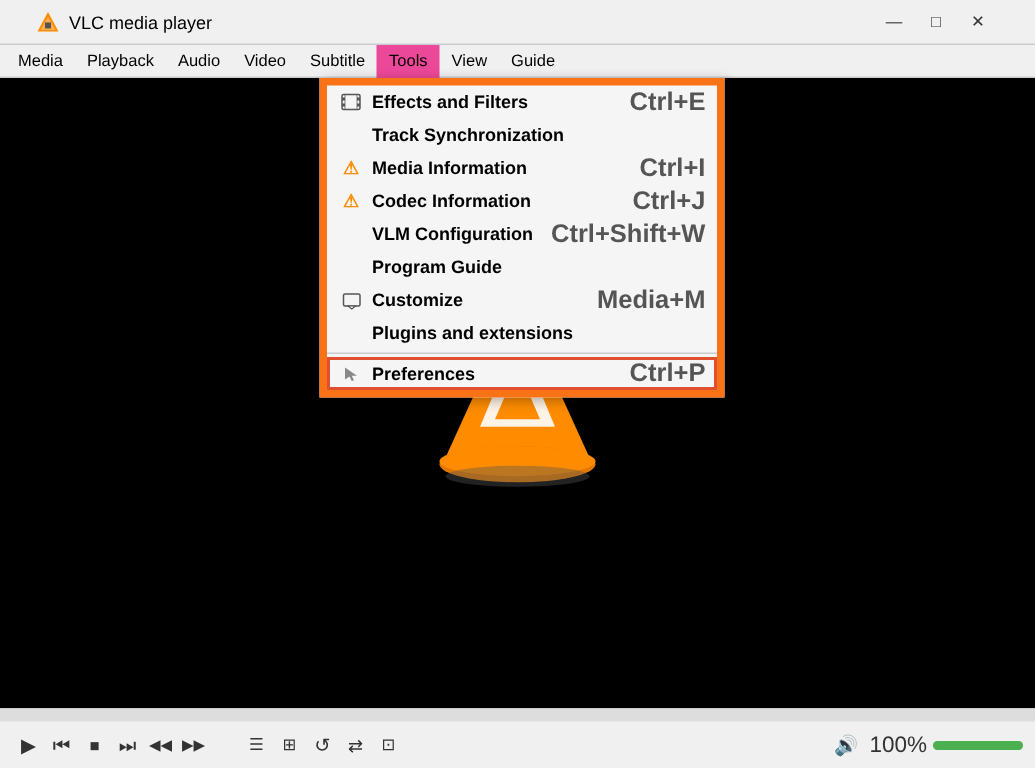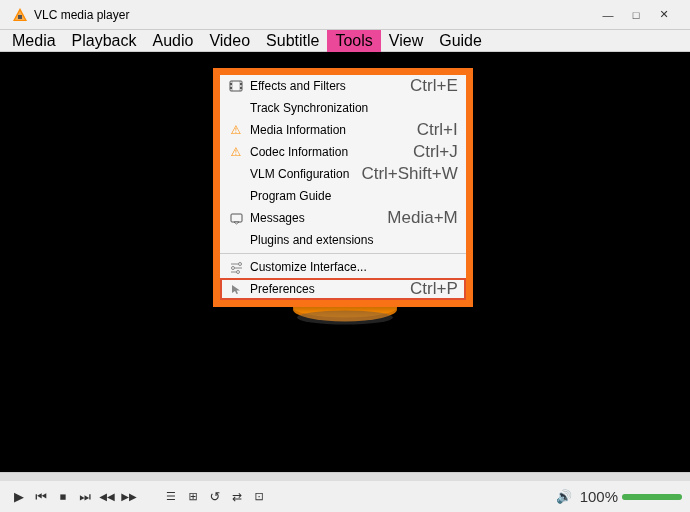--- a/index.html
+++ b/index.html
@@ -13,21 +13,21 @@
       position: relative;
     }
 
     
     .title-bar {
       width: 100%;
       height: 30px;
       background: #f0f0f0;
       display: flex;
       align-items: center;
-      padding: 0 12px;
+      padding: 0 24px;
       border-bottom: 1px solid #ccc;
     }
     .title-bar-icon {
       width: 16px;
       height: 16px;
       margin-right: 6px;
     }
     .title-bar-title {
       flex: 1;
       font-size: 12px;
@@ -56,21 +56,21 @@
       height: 22px;
       background: #f0f0f0;
       display: flex;
       align-items: center;
       padding: 0 4px;
       border-bottom: 1px solid #ccc;
     }
     .menu-item {
       padding: 2px 8px;
       cursor: pointer;
-      font-size: 16px;
+      font-size: 11px;
       color: #000;
       height: 22px;
       display: flex;
       align-items: center;
     }
     .menu-item.active { background: #ec4899; }
 
     
     .main-area {
       width: 100%;
@@ -86,27 +86,28 @@
     .vlc-cone {
       position: absolute;
       top: 50%;
       left: 50%;
       transform: translate(-50%, -50%);
     }
 
     
     .dropdown-menu {
       position: absolute;
-      top: 16px;
+      top: 0;
       left: 213px;
       background: #f5f5f5;
-      border: 7px solid #f97316;
+      border: 5px solid #f97316;
       box-shadow: 2px 2px 8px rgba(0,0,0,0.3);
       min-width: 210px;
       z-index: 100;
+      font-weight: bold;
     }
     .dropdown-item {
       display: flex;
       align-items: center;
       padding: 3px 8px 3px 6px;
       cursor: pointer;
       height: 22px;
       position: relative;
     }
     .dropdown-item.highlighted {
@@ -304,46 +305,32 @@
       <span class="item-shortcut"></span>
     </div>
 
     <div class="dropdown-item">
       <span class="item-icon">
         <svg width="13" height="13" viewBox="0 0 13 13">
           <rect x="1" y="2" width="11" height="8" rx="1" fill="none" stroke="#555" stroke-width="1"></rect>
           <polygon points="4,10 6.5,12 9,10" fill="#f5f5f5" stroke="#555" stroke-width="0.8"></polygon>
         </svg>
       </span>
-      <span class="item-label">Messages</span>
+      <span class="item-label">Customize</span>
       <span class="item-shortcut">Media+M</span>
     </div>
 
     <div class="dropdown-item">
       <span class="item-icon"></span>
       <span class="item-label">Plugins and extensions</span>
       <span class="item-shortcut"></span>
     </div>
 
     <div class="dropdown-separator"></div>
 
-    <div class="dropdown-item">
-      <span class="item-icon">
-        <svg width="13" height="13" viewBox="0 0 13 13">
-          <circle cx="10" cy="3" r="1.5" fill="none" stroke="#888" stroke-width="1"></circle>
-          <line x1="1" y1="3" x2="8.5" y2="3" stroke="#888" stroke-width="1"></line>
-          <circle cx="3" cy="7" r="1.5" fill="none" stroke="#888" stroke-width="1"></circle>
-          <line x1="4.5" y1="7" x2="12" y2="7" stroke="#888" stroke-width="1"></line>
-          <circle cx="8" cy="11" r="1.5" fill="none" stroke="#888" stroke-width="1"></circle>
-          <line x1="1" y1="11" x2="6.5" y2="11" stroke="#888" stroke-width="1"></line>
-        </svg>
-      </span>
-      <span class="item-label">Customize Interface...</span>
-      <span class="item-shortcut"></span>
-    </div>
 
     <div class="dropdown-item highlighted">
       <span class="item-icon">
         <svg width="13" height="13" viewBox="0 0 13 13">
 
           <polygon points="2,2 2,10 5,8 6.5,11 8,10.5 6.5,7.5 10,7.5" fill="#888"></polygon>
         </svg>
       </span>
       <span class="item-label">Preferences</span>
       <span class="item-shortcut">Ctrl+P</span>

